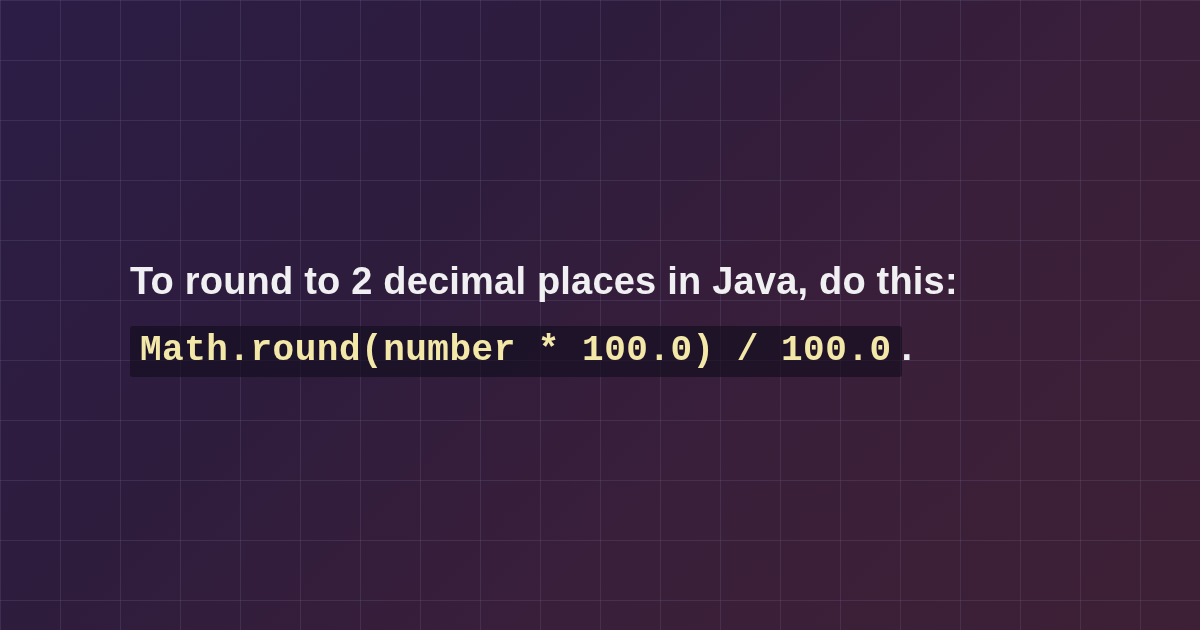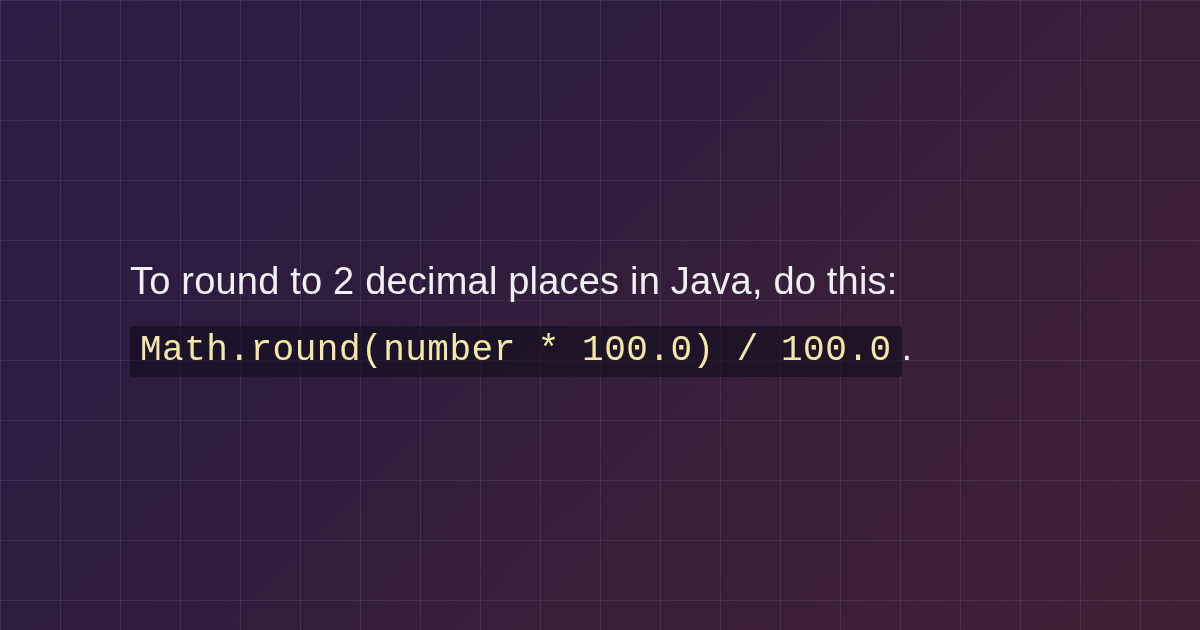--- a/index.html
+++ b/index.html
@@ -34,21 +34,21 @@
       width: 100%;
       height: 100%;
       display: flex;
       align-items: center;
       padding: 0 130px;
     }
     .text-block {
       color: #f0f0f2;
       font-size: 38px;
       line-height: 1.75;
-      font-weight: 400;
+      font-weight: 700;
       letter-spacing: 0.2px;
     }
     .code {
       font-family: "SFMono-Regular", Consolas, "Liberation Mono", Menlo, monospace;
       background: rgba(18, 14, 30, 0.65);
       color: #f3e8a8;
       padding: 4px 10px 6px 10px;
       border-radius: 3px;
       font-size: 36px;
       letter-spacing: 0.5px;

